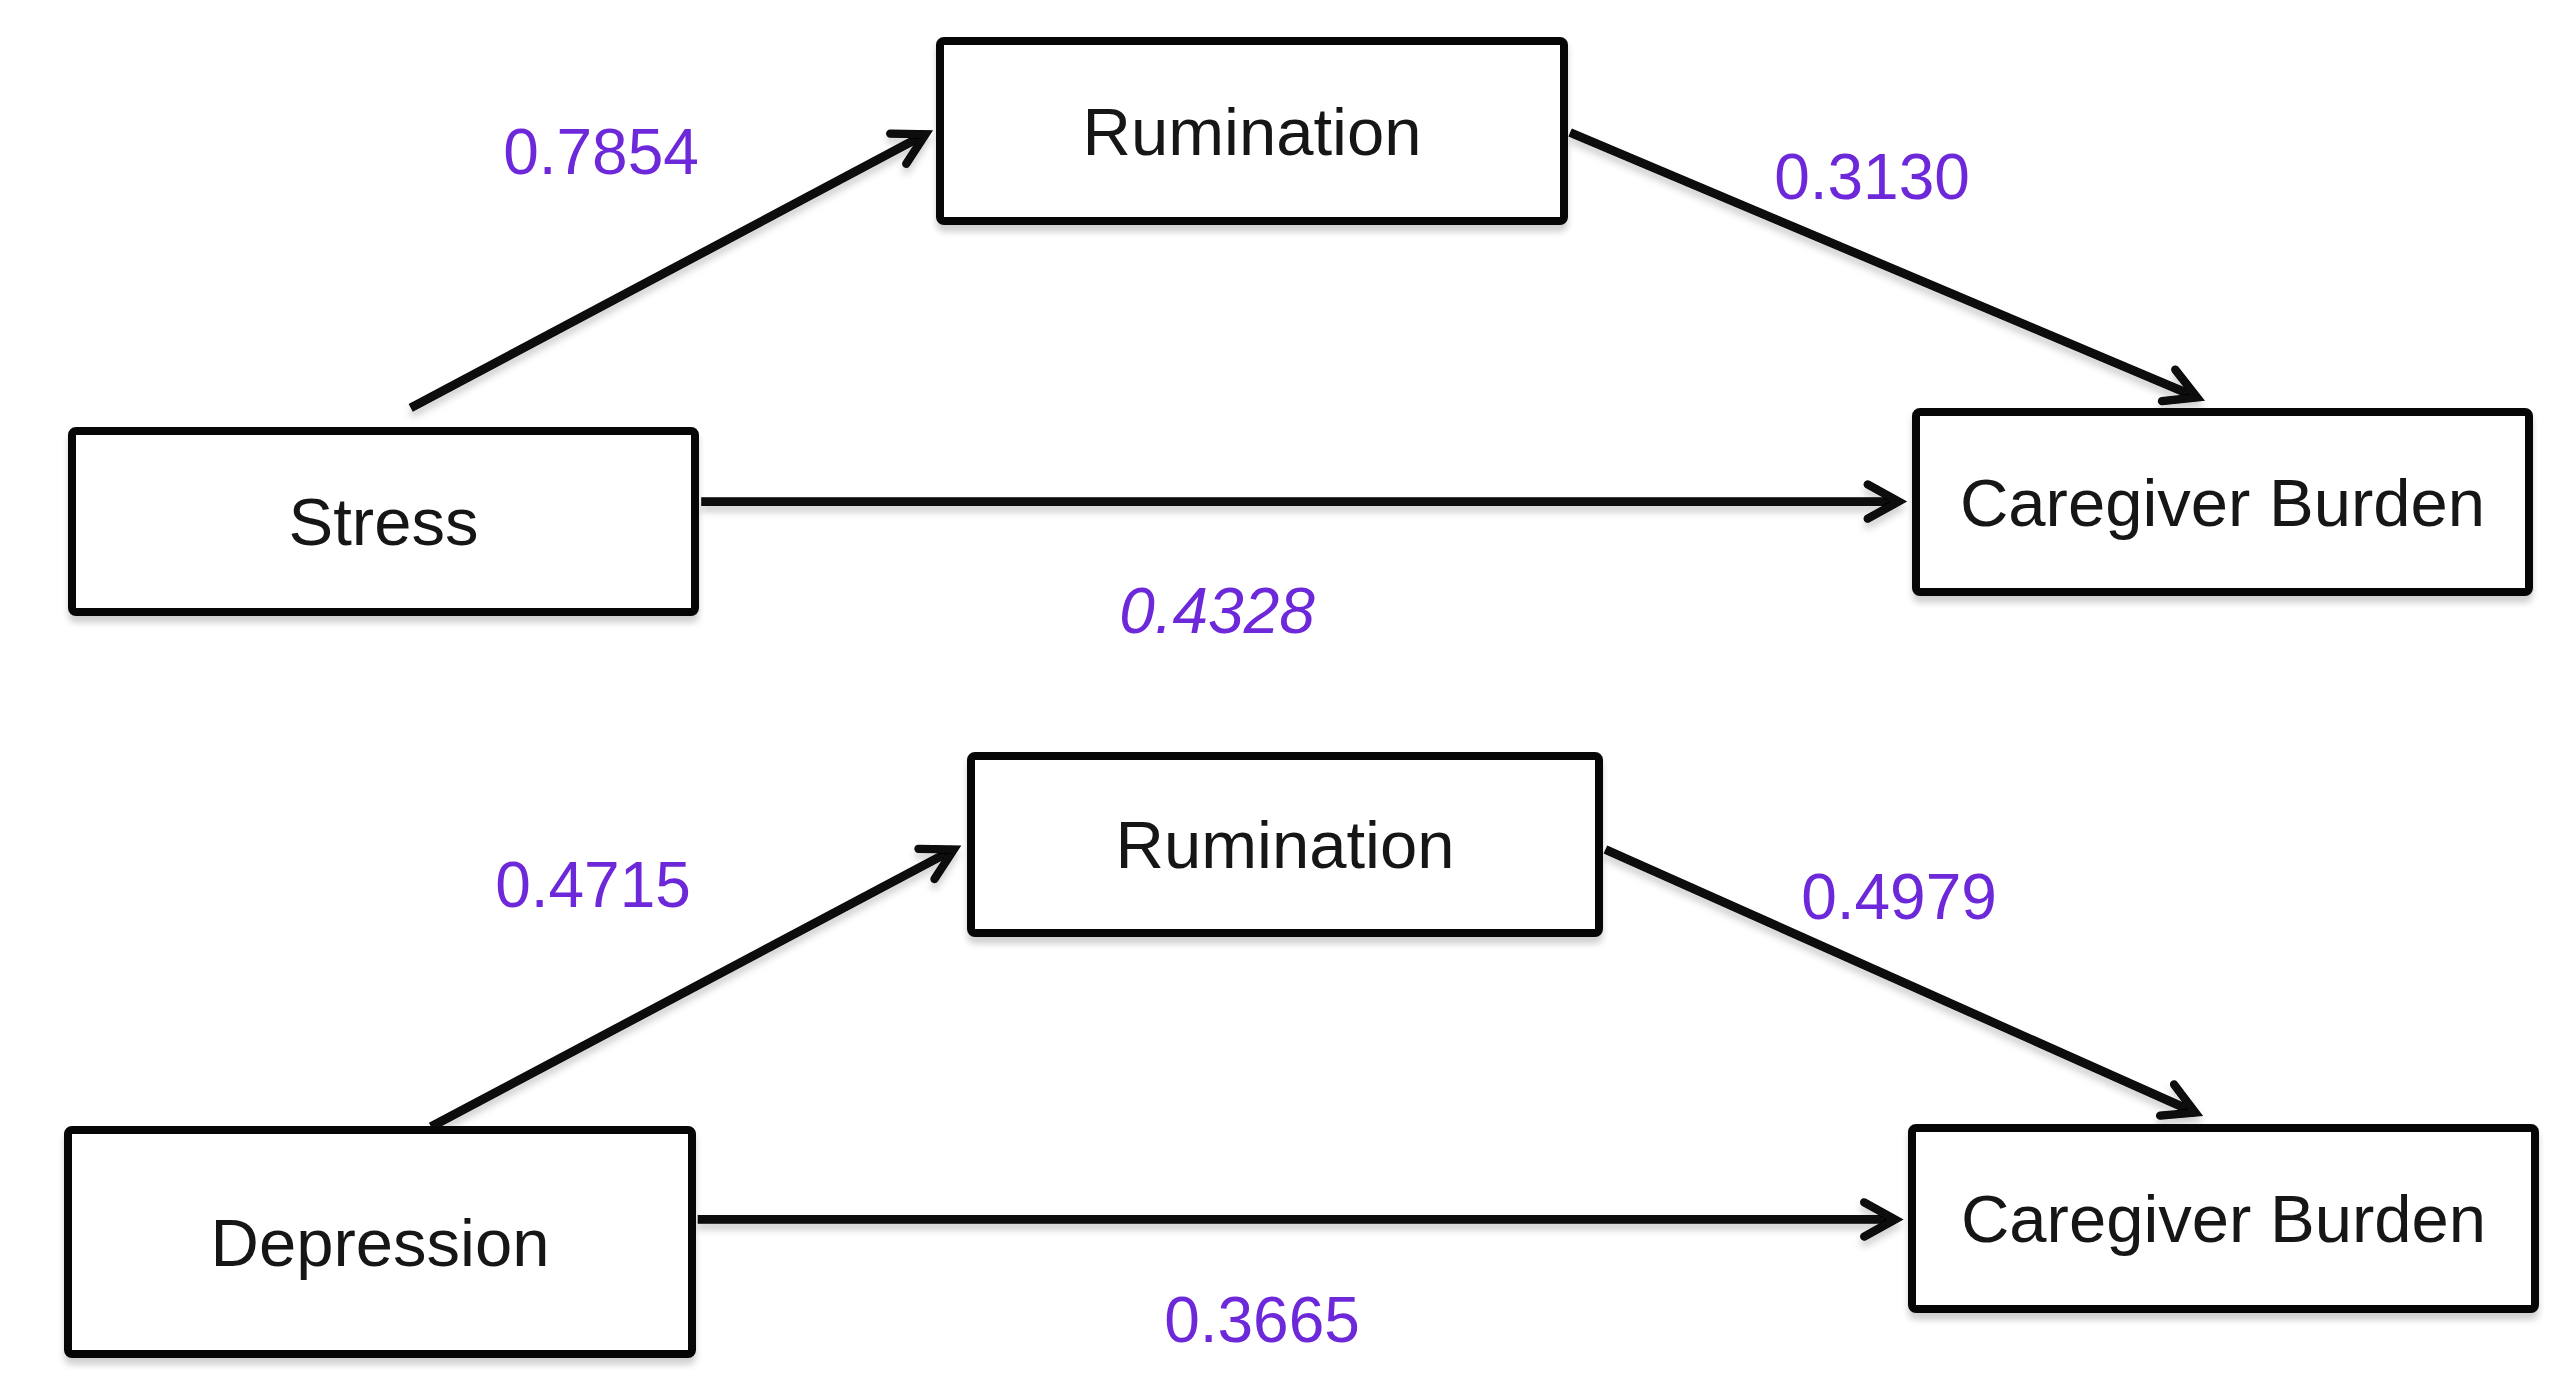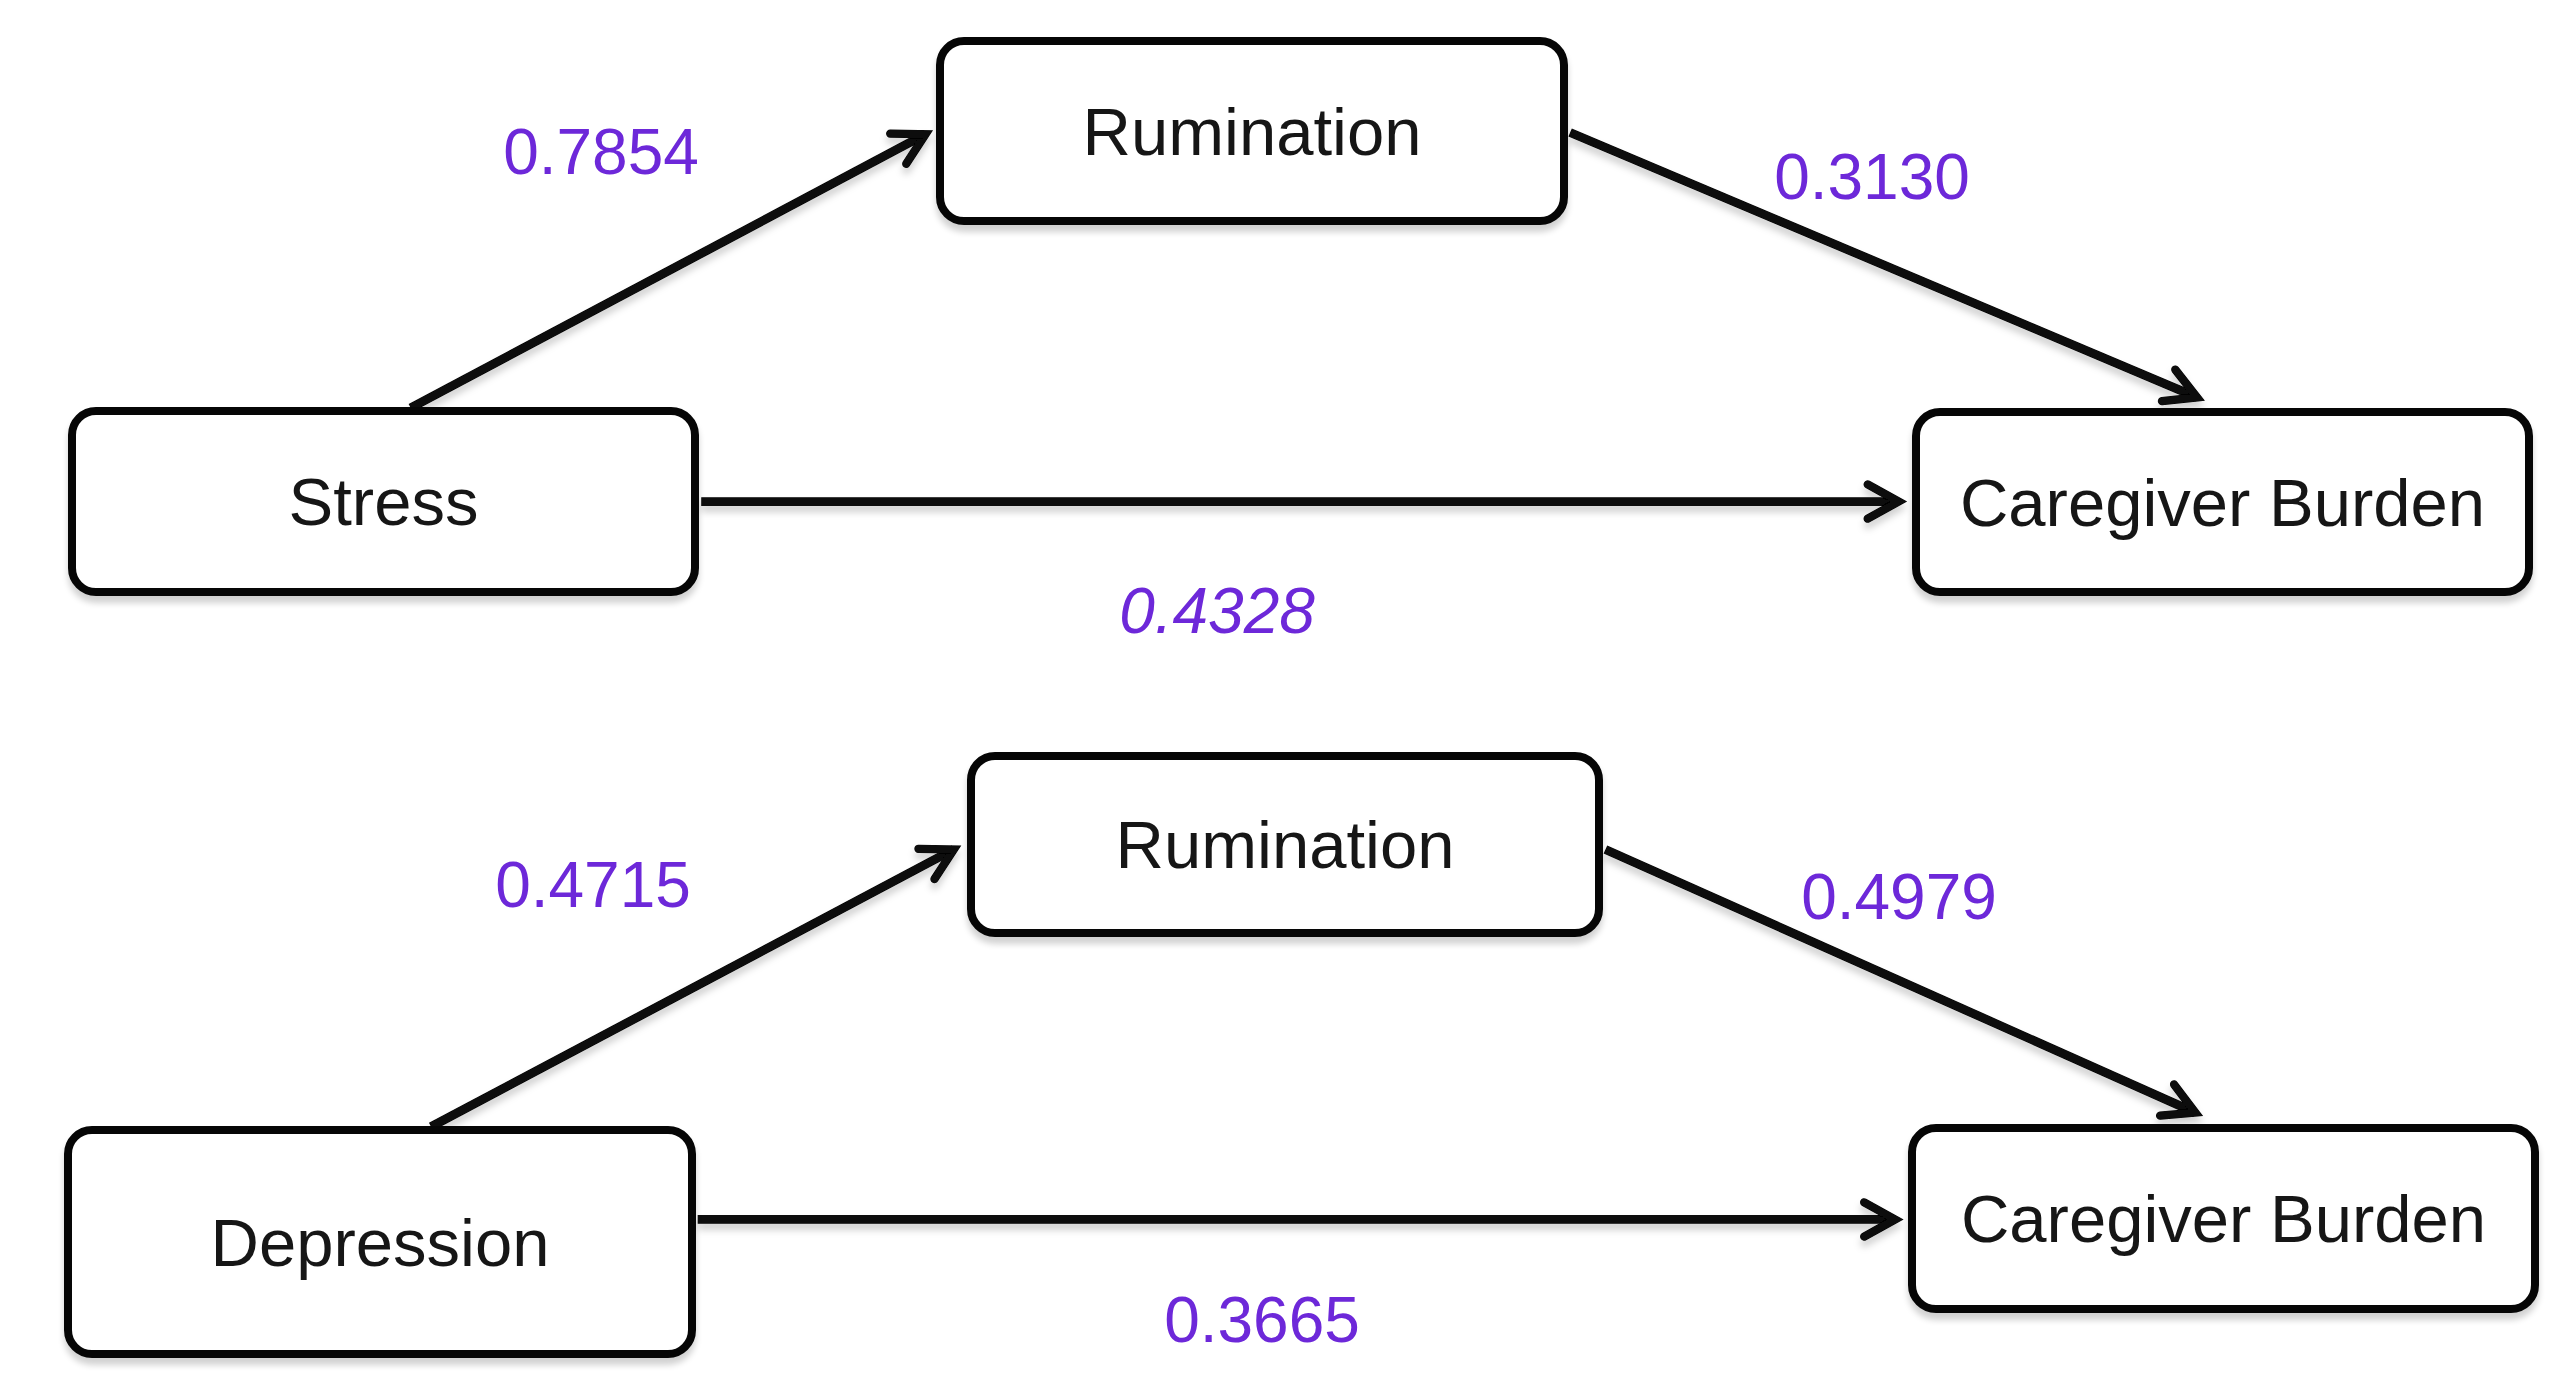--- a/index.html
+++ b/index.html
@@ -24,21 +24,21 @@
   .arrow {
     stroke: #070707;
     stroke-width: 10;
     fill: none;
   }
   .node {
     position: absolute;
     box-sizing: border-box;
     background: #ffffff;
     border: 8px solid #060606;
-    border-radius: 28px;
+    border-radius: 8px;
     display: flex;
     align-items: center;
     justify-content: center;
     font-size: 67px;
     color: #161616;
     white-space: nowrap;
     box-shadow: 0 6.2px 6.2px rgba(0,0,0,0.18);
   }
   .coef {
     position: absolute;
@@ -70,21 +70,21 @@
       <line class="arrow" x1="794" y1="568" x2="2150" y2="568" marker-end="url(#arrowhead)"></line>
 
       <line class="arrow" x1="488" y1="1276" x2="1080" y2="962" marker-end="url(#arrowhead)"></line>
       <line class="arrow" x1="1818" y1="962" x2="2486" y2="1260" marker-end="url(#arrowhead)"></line>
       <line class="arrow" x1="790" y1="1381" x2="2146" y2="1381" marker-end="url(#arrowhead)"></line>
     </g>
   </svg>
 
   <div class="node" style="left:936px; top:37px; width:632px; height:188px;">Rumination</div>
 
-  <div class="node" style="left:68px; top:407px; width:631px; height:189px;">Stress</div>
+  <div class="node" style="left:68px; top:427px; width:631px; height:189px;">Stress</div>
 
   <div class="node" style="left:1912px; top:408px; width:621px; height:188px;">Caregiver Burden</div>
 
   <div class="coef" style="left:601px; top:152px;">0.7854</div>
 
   <div class="coef" style="left:1872px; top:177px;">0.3130</div>
 
   <div class="coef" style="left:1217px; top:611px;font-style:italic;">0.4328</div>
 
   <div class="node" style="left:967px; top:752px; width:636px; height:185px;">Rumination</div>

